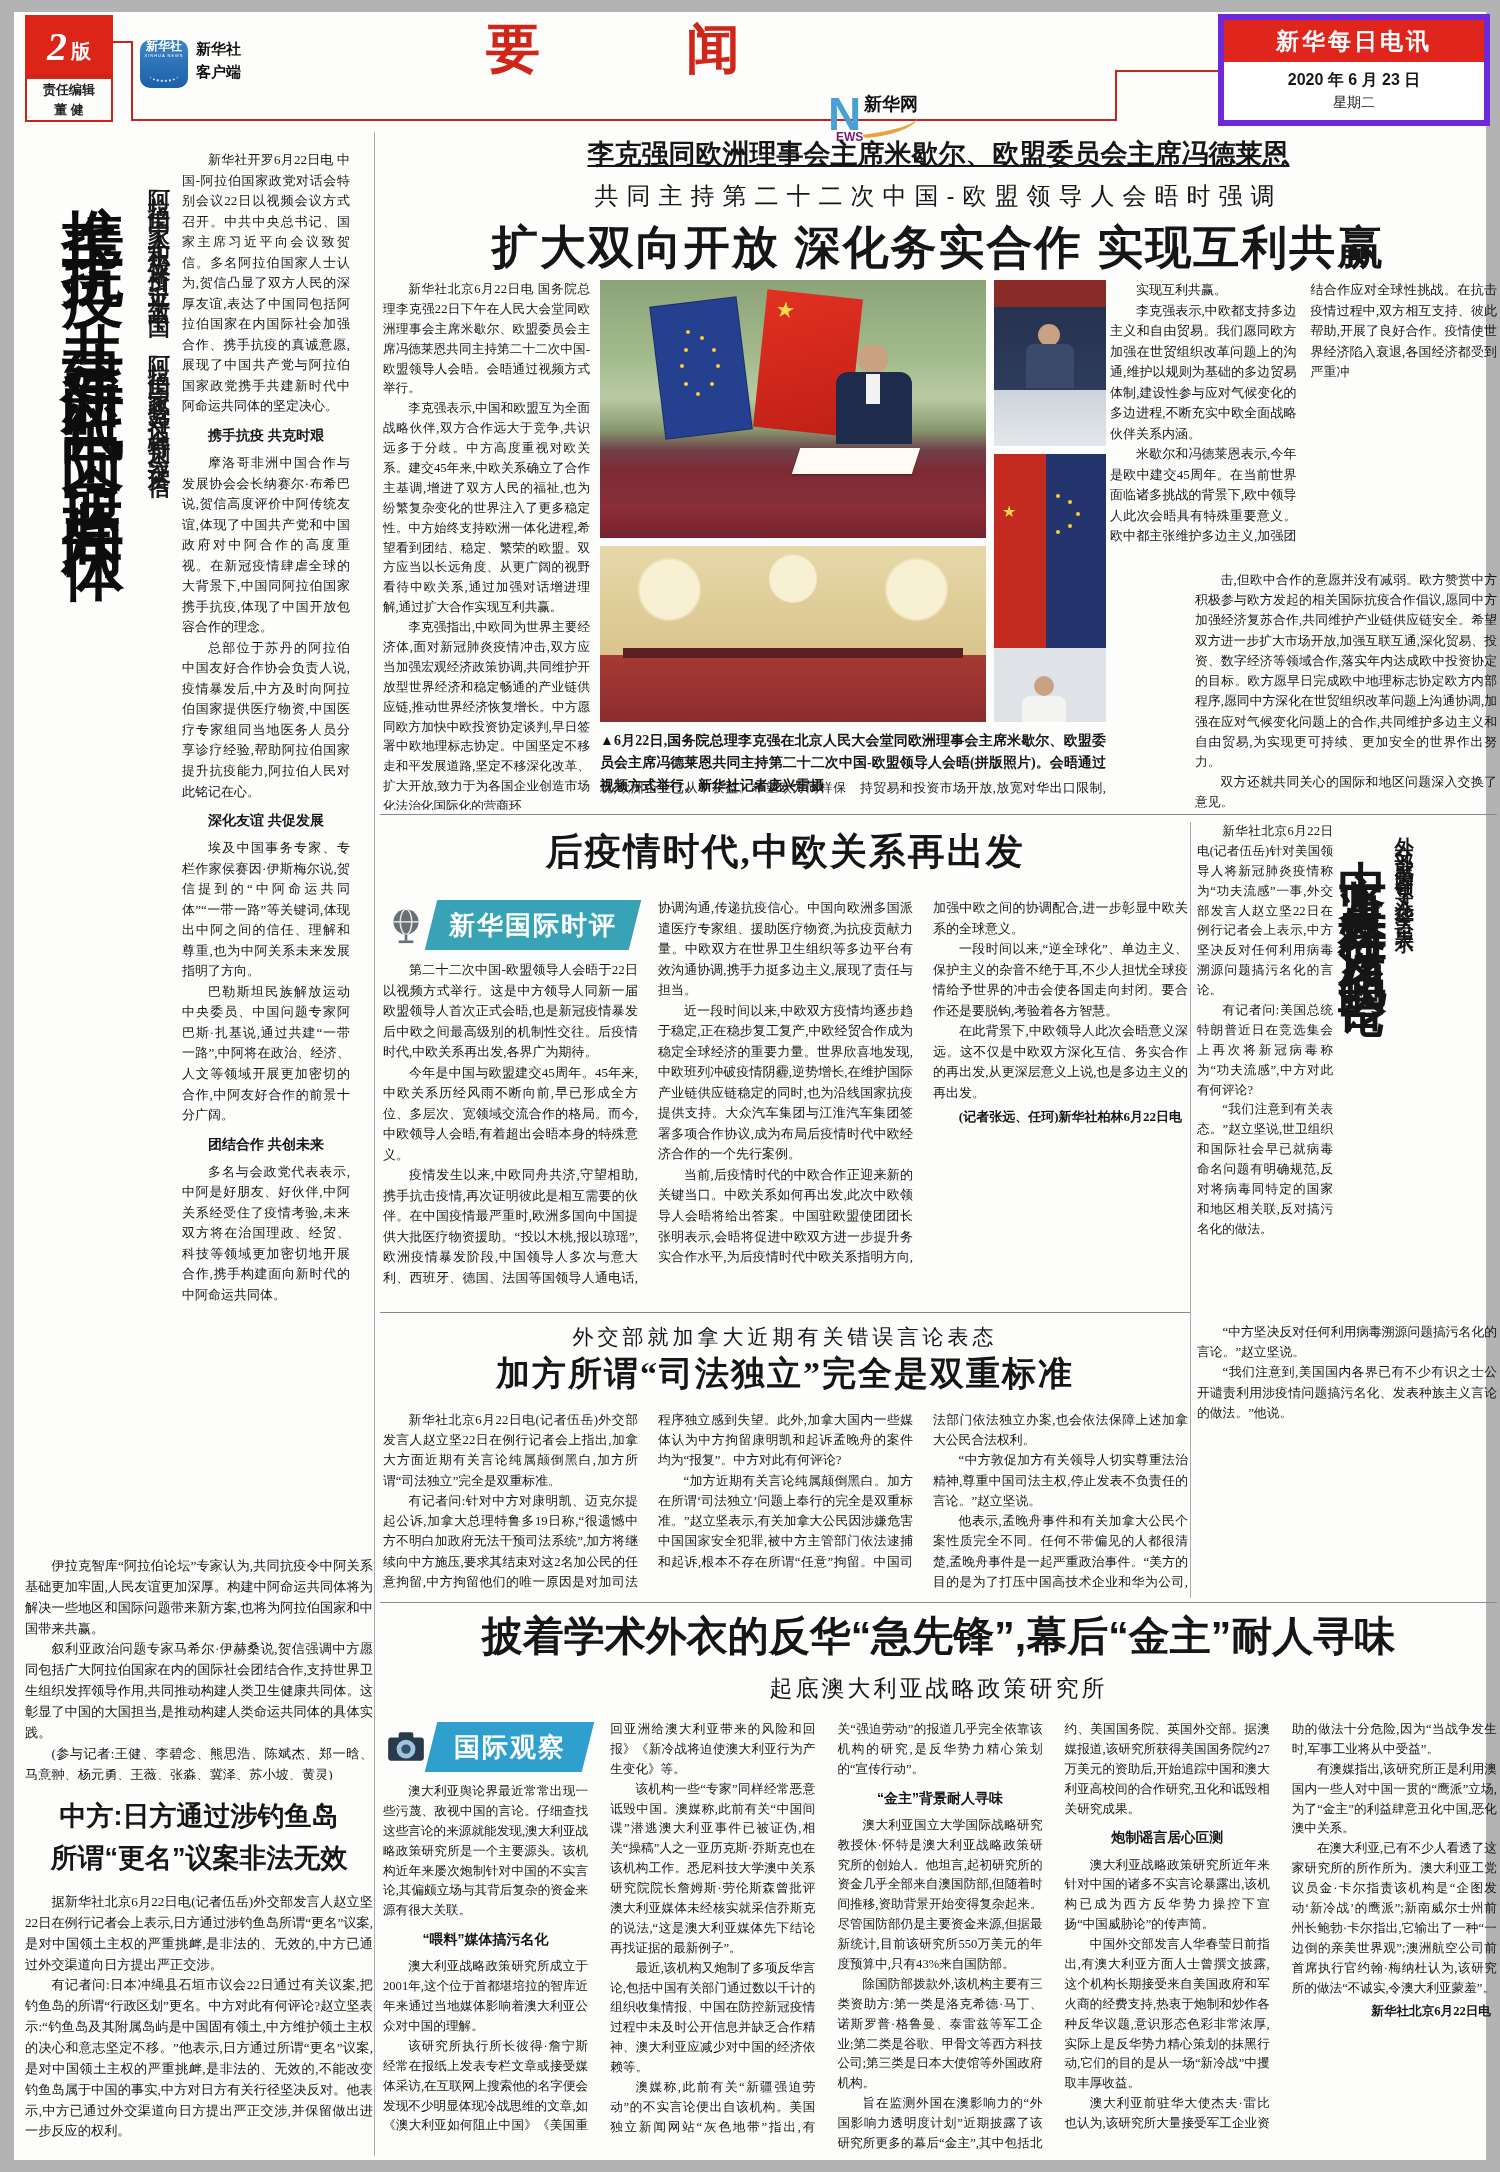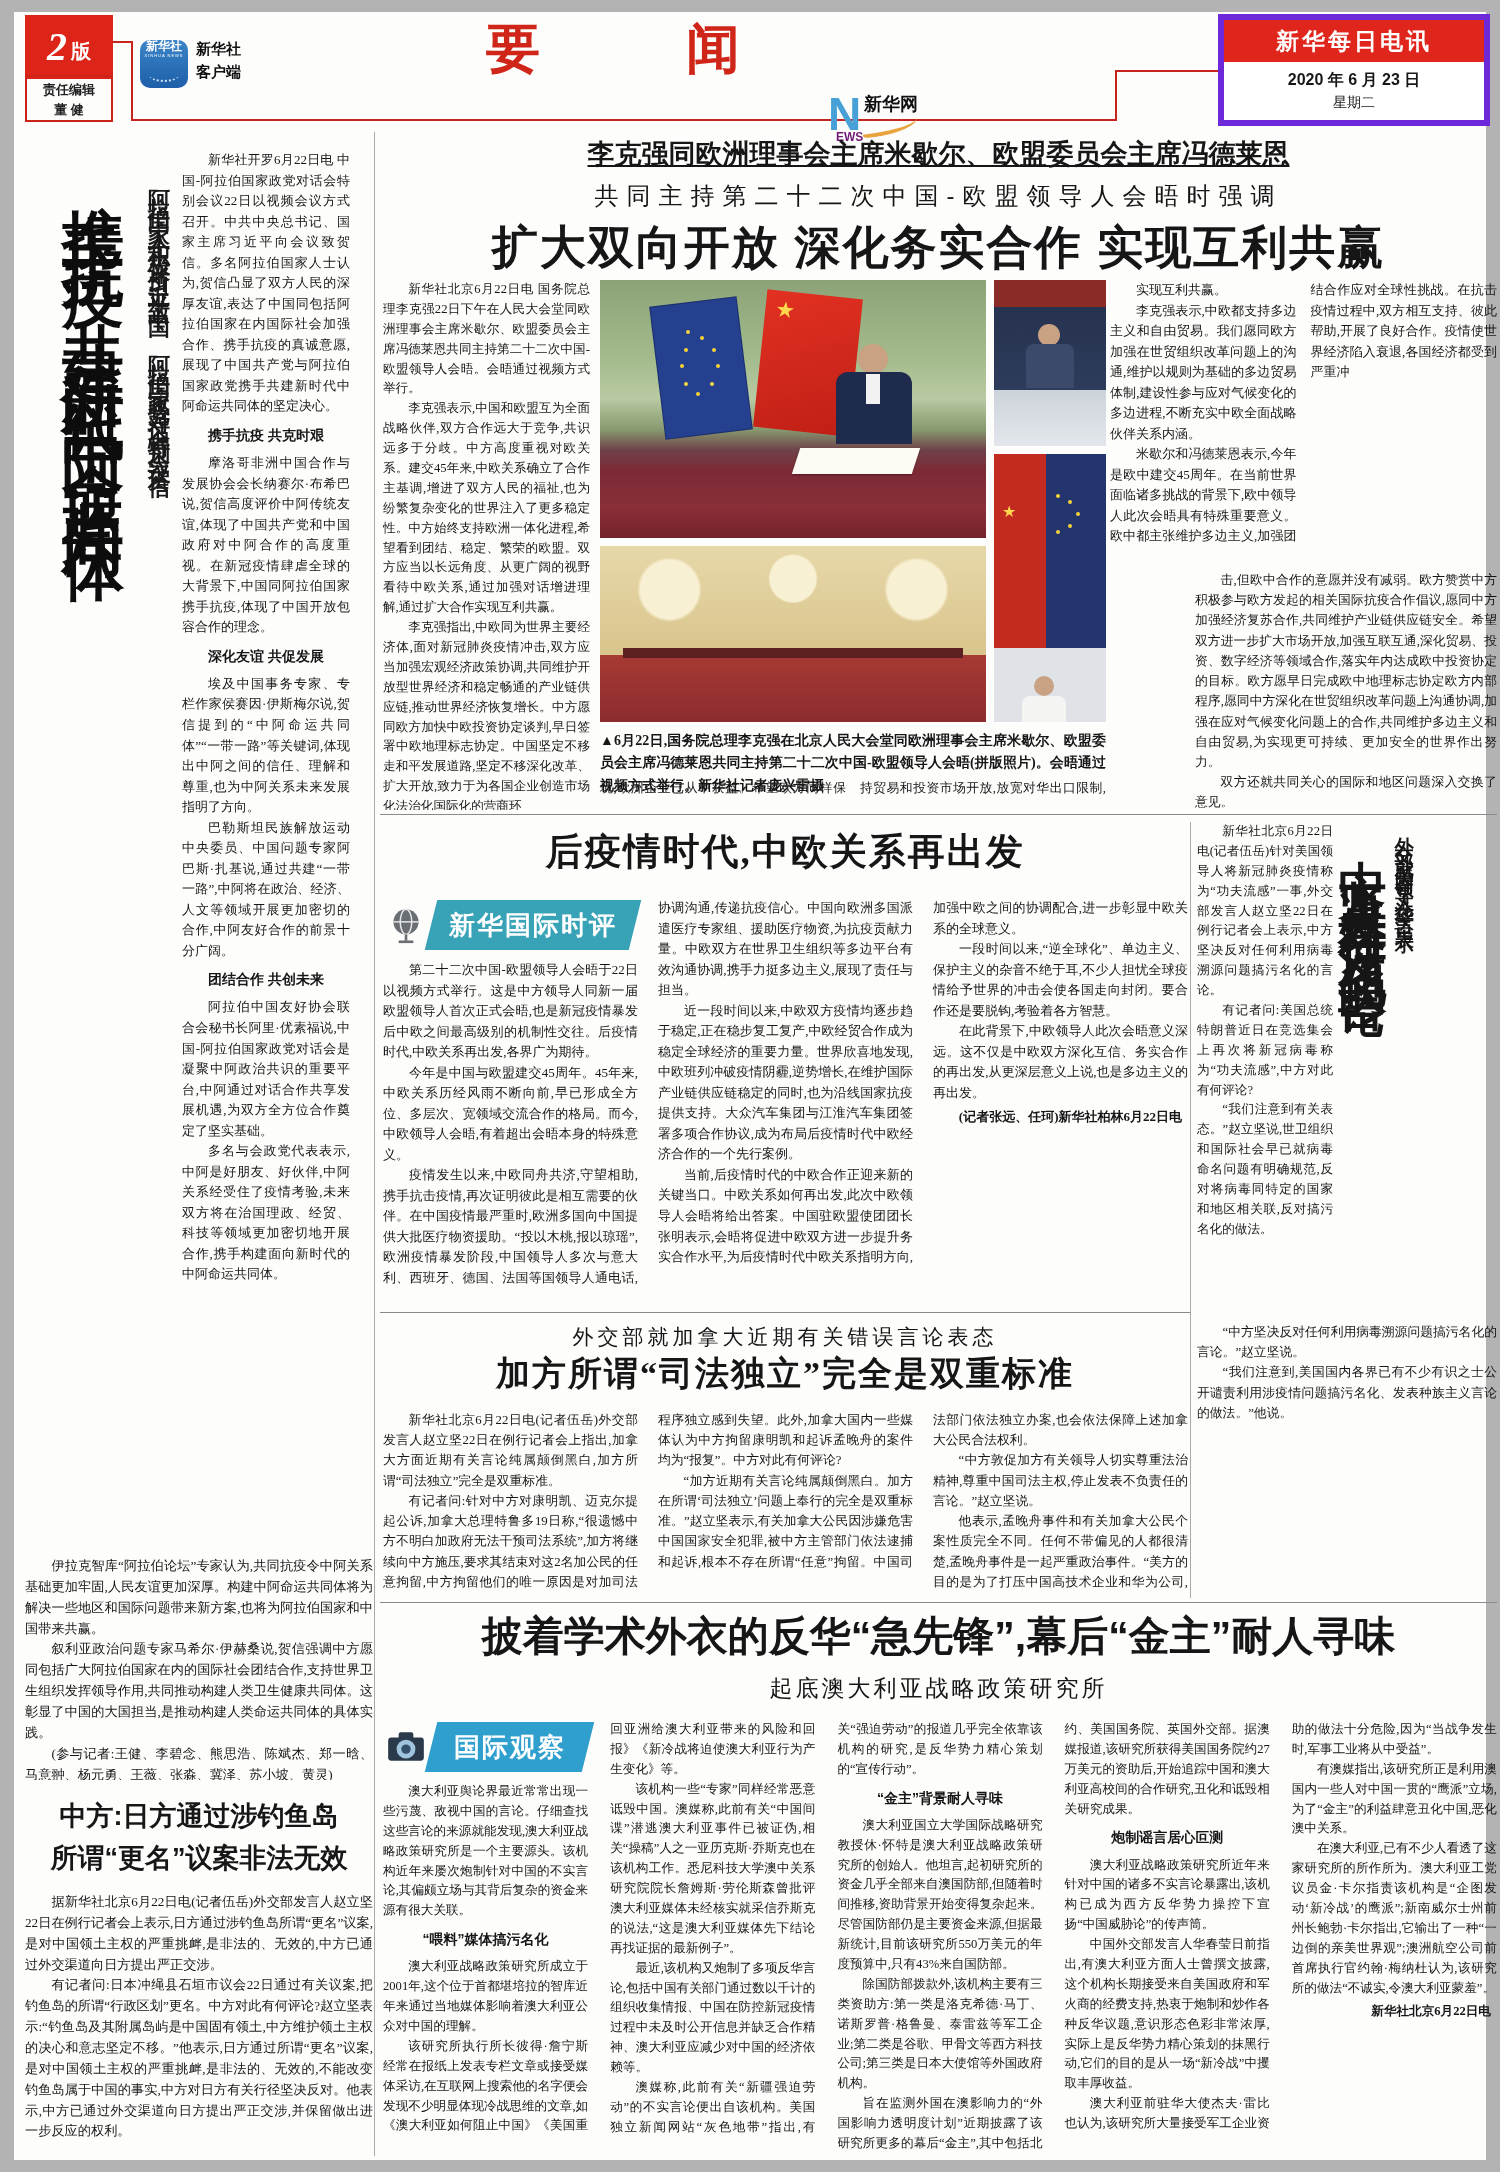--- a/index.html
+++ b/index.html
@@ -113,25 +113,25 @@
   <div class="abs hrule" style="left:380px;top:814px;width:1117px;"></div>
   <div class="abs hrule" style="left:380px;top:1312px;width:810px;"></div>
   <div class="abs hrule" style="left:380px;top:1602px;width:1117px;"></div>
 
   <div class="abs vtext lh-main" style="left:28px;top:155px;height:1400px;width:96px;">携手抗疫 共建新时代中阿命运共同体</div>
   <div class="abs vtext lh-sub" style="left:126px;top:172px;height:1030px;width:44px;">阿拉伯国家人士积极评价习近平致中国—阿拉伯国家政党对话会特别会议贺信</div>
   <div class="abs body-text" style="left:182px;top:150px;width:168px;height:1398px;font-size:13px;">
       <p class="para">新华社开罗6月22日电 中国-阿拉伯国家政党对话会特别会议22日以视频会议方式召开。中共中央总书记、国家主席习近平向会议致贺信。多名阿拉伯国家人士认为,贺信凸显了双方人民的深厚友谊,表达了中国同包括阿拉伯国家在内国际社会加强合作、携手抗疫的真诚意愿,展现了中国共产党与阿拉伯国家政党携手共建新时代中阿命运共同体的坚定决心。</p>
       <div class="subhead">携手抗疫 共克时艰</div>
       <p class="para">摩洛哥非洲中国合作与发展协会会长纳赛尔·布希巴说,贺信高度评价中阿传统友谊,体现了中国共产党和中国政府对中阿合作的高度重视。在新冠疫情肆虐全球的大背景下,中国同阿拉伯国家携手抗疫,体现了中国开放包容合作的理念。</p>
+      <p class="para">总部位于苏丹的阿拉伯中国友好合作协会负责人说,疫情暴发后,中方及时向阿拉伯国家提供医疗物资,中国医疗专家组同当地医务人员分享诊疗经验,帮助阿拉伯国家提升抗疫能力,阿拉伯人民对此铭记在心。</p>
       <div class="subhead">深化友谊 共促发展</div>
       <p class="para">埃及中国事务专家、专栏作家侯赛因·伊斯梅尔说,贺信提到的“中阿命运共同体”“一带一路”等关键词,体现出中阿之间的信任、理解和尊重,也为中阿关系未来发展指明了方向。</p>
       <p class="para">巴勒斯坦民族解放运动中央委员、中国问题专家阿巴斯·扎基说,通过共建“一带一路”,中阿将在政治、经济、人文等领域开展更加密切的合作,中阿友好合作的前景十分广阔。</p>
       <div class="subhead">团结合作 共创未来</div>
-      <p class="para">阿拉伯中国友好协会联合会秘书长阿里·优素福说,中国-阿拉伯国家政党对话会是凝聚中阿政治共识的重要平台,中阿通过对话合作共享发展机遇,为双方全方位合作奠定了坚实基础。</p>
       <p class="para">多名与会政党代表表示,中阿是好朋友、好伙伴,中阿关系经受住了疫情考验,未来双方将在治国理政、经贸、科技等领域更加密切地开展合作,携手构建面向新时代的中阿命运共同体。</p>
     </div>
   <div class="abs body-text" style="left:25px;top:1556px;width:348px;height:224px;font-size:13.2px;">
       <p class="para">伊拉克智库“阿拉伯论坛”专家认为,共同抗疫令中阿关系基础更加牢固,人民友谊更加深厚。构建中阿命运共同体将为解决一些地区和国际问题带来新方案,也将为阿拉伯国家和中国带来共赢。</p>
       <p class="para">叙利亚政治问题专家马希尔·伊赫桑说,贺信强调中方愿同包括广大阿拉伯国家在内的国际社会团结合作,支持世界卫生组织发挥领导作用,共同推动构建人类卫生健康共同体。这彰显了中国的大国担当,是推动构建人类命运共同体的具体实践。</p>
       <p class="para">(参与记者:王健、李碧念、熊思浩、陈斌杰、郑一晗、马意翀、杨元勇、王薇、张淼、冀泽、苏小坡、黄灵)</p>
     </div>
 
   <div class="abs dy-head" style="left:25px;top:1796px;width:348px;">
     <div>中方:日方通过涉钓鱼岛</div>

